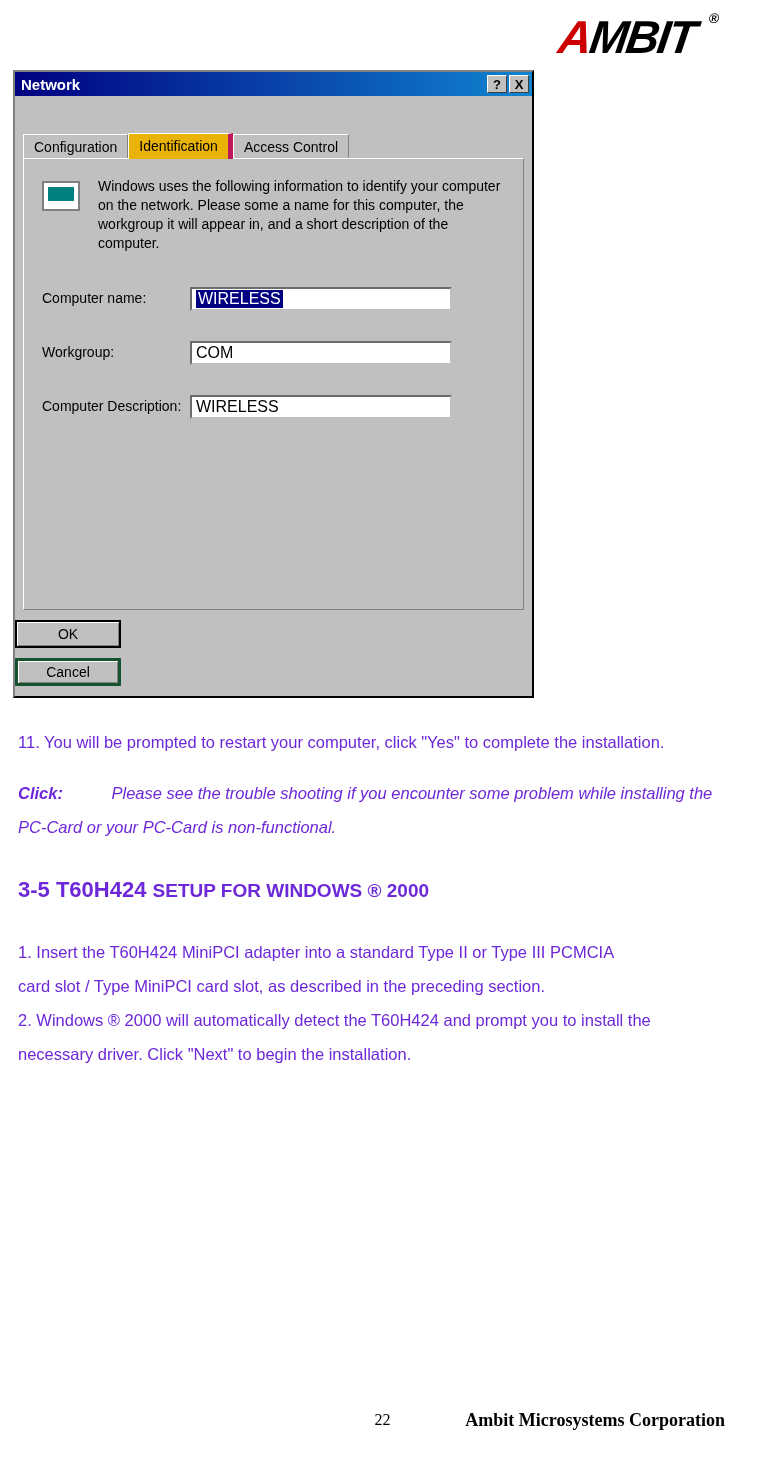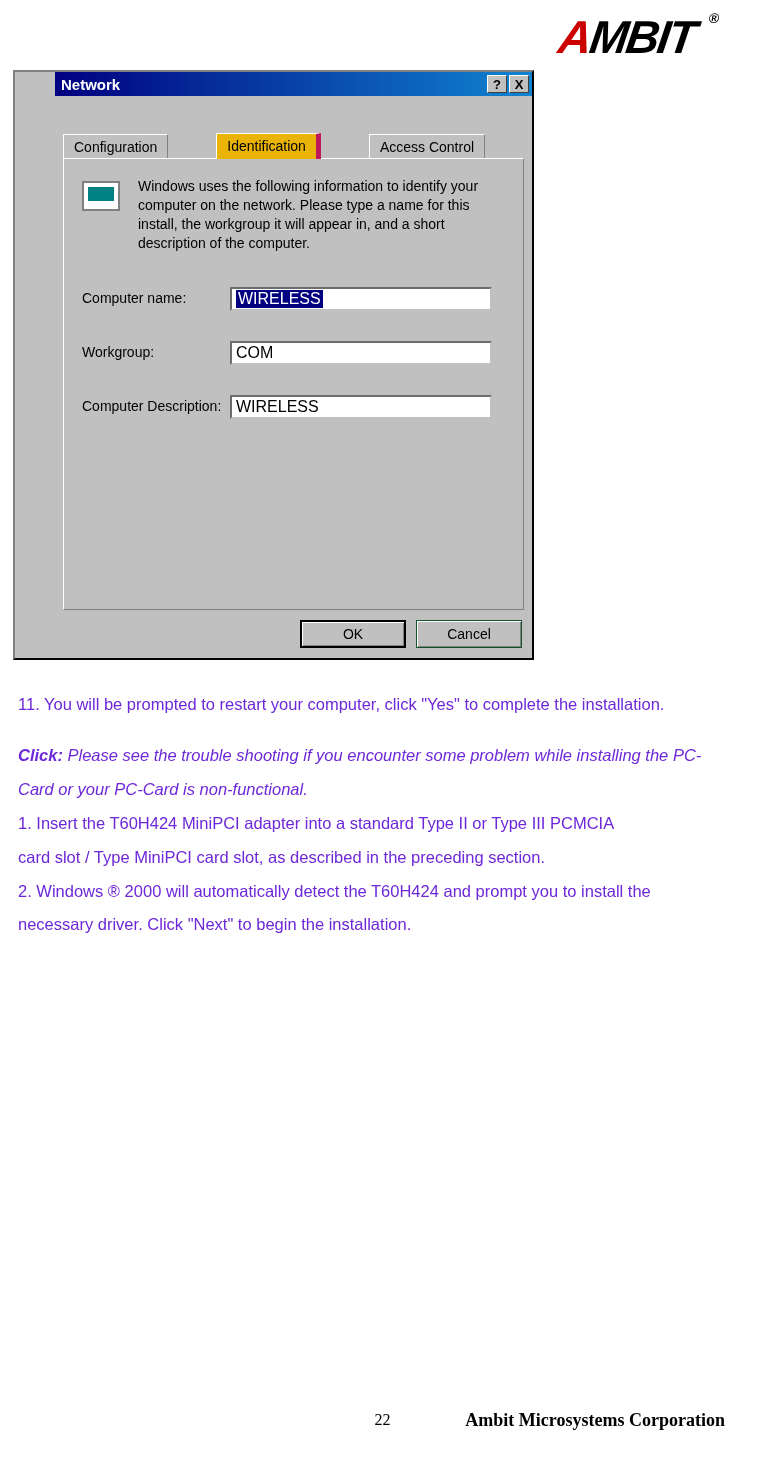--- a/index.html
+++ b/index.html
@@ -32,21 +32,20 @@
     .dialog {
       width: 521px;
       border: 2px solid #808080;
       border-right-color: #000;
       border-bottom-color: #000;
       background: #c0c0c0;
       font-family: "MS Sans Serif", Tahoma, Arial, sans-serif;
       font-size: 14px;
       color: #000;
       margin-left: -5px;
-      padding-left: 40px;
     }
     .titlebar {
       background: linear-gradient(to right, #000080, #1084d0);
       color: #fff;
       display: flex;
       align-items: center;
       padding: 3px 3px 3px 6px;
       font-weight: bold;
       font-size: 15px;
     }
@@ -63,21 +62,20 @@
       justify-content: center;
       font-family: Arial;
       font-weight: bold;
       font-size: 13px;
       color: #000;
     }
     .tabs-row {
       display: flex;
       align-items: flex-end;
       padding: 8px 8px 0 8px;
-      gap: 48px;
     }
     .tab {
       padding: 4px 10px 3px 10px;
       background: #c0c0c0;
       border-top: 1px solid #fff;
       border-left: 1px solid #fff;
       border-right: 1px solid #808080;
       position: relative;
       font-size: 14px;
       margin-right: 0;
@@ -153,43 +151,44 @@
     .text-input .sel {
       background: #000080;
       color: #fff;
       padding: 0 2px;
     }
     .btn-bar {
       display: flex;
       justify-content: flex-end;
       gap: 10px;
       padding: 0 10px 10px 0;
+      flex-direction: column;
     }
     .win-btn {
       width: 106px; height: 28px;
       background: #c0c0c0;
-      border: 1px solid #14532d;
+      border: 3px solid #14532d;
       box-shadow: inset 1px 1px 0 #fff, inset -1px -1px 0 #808080;
       font-family: "MS Sans Serif", Arial;
       font-size: 14px;
       display: flex; align-items: center; justify-content: center;
       cursor: default;
     }
     .win-btn.default { border: 2px solid #000; }
     .doc-text {
       margin-top: 28px;
       font-family: Arial, sans-serif;
       font-size: 16.5px;
       line-height: 2.05;
       color: #6d28d9;
     }
     .doc-text p { margin: 0; }
     .note-p { margin-top: 18px !important; }
     .note-p .nt { font-weight: bold; font-style: italic; }
-    .note-p .ital { font-style: italic; }
+    .note-p .ital { font-style: italic; margin-left: 44px; }
     .heading {
       margin-top: 22px;
       margin-bottom: 24px;
       font-size: 22px;
       font-weight: bold;
     }
     .heading .hsub { font-size: 19px; font-weight: bold; }
     .footer {
       position: absolute;
       bottom: 38px;
@@ -226,21 +225,21 @@
   <div class="tabs-row">
     <div class="tab inactive">Configuration</div>
     <div class="tab active">Identification</div>
     <div class="tab inactive">Access Control</div>
   </div>
   <div class="tab-panel">
     <div class="intro">
       <div class="intro-icon">
         <div class="monitor"></div>
       </div>
-      <div class="intro-text">Windows uses the following information to identify your computer on the network.  Please type a name for this install, the workgroup it will appear in, and a short description of the computer.</div>
+      <div class="intro-text">Windows uses the following information to identify your computer on the network.  Please some a name for this computer, the workgroup it will appear in, and a short description of the computer.</div>
     </div>
     <div class="field-row">
       <div class="field-label">Computer name:</div>
       <div class="text-input">
         <span class="sel">WIRELESS</span>
       </div>
     </div>
     <div class="field-row">
       <div class="field-label">Workgroup:</div>
       <div class="text-input">
@@ -258,20 +257,23 @@
     <div class="win-btn default">OK</div>
     <div class="win-btn">Cancel</div>
   </div>
 </div>
 
 <div class="doc-text">
   <p>11. You will be prompted to restart your computer, click "Yes" to complete the installation.</p>
   <p class="note-p">
     <span class="nt">Click:</span><span class="ital"> Please see the trouble shooting if you encounter some problem while installing the PC-Card or your PC-Card is non-functional.</span>
   </p>
+  <div class="heading">
+    <span>3-5 T60H424 </span><span class="hsub">SETUP FOR WINDOWS ® 2000</span>
+  </div>
   <p>1. Insert the T60H424 MiniPCI adapter into a standard Type II or Type III PCMCIA</p>
   <p>card slot / Type MiniPCI card slot, as described in the preceding section.</p>
   <p>2. Windows ® 2000 will automatically detect the T60H424 and prompt you to install the</p>
   <p>necessary driver. Click "Next" to begin the installation.</p>
 </div>
 
 <div class="footer">
   <span class="pg">22</span>
   <span class="corp">Ambit Microsystems Corporation</span>
 </div>

